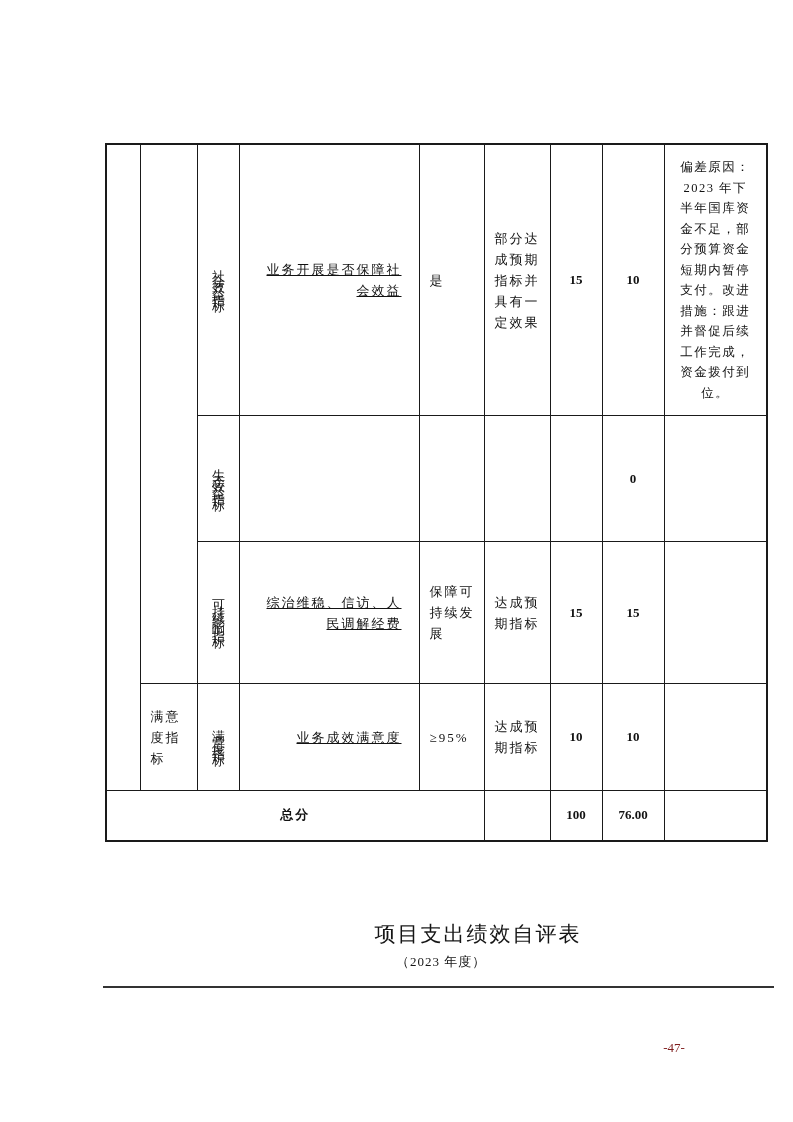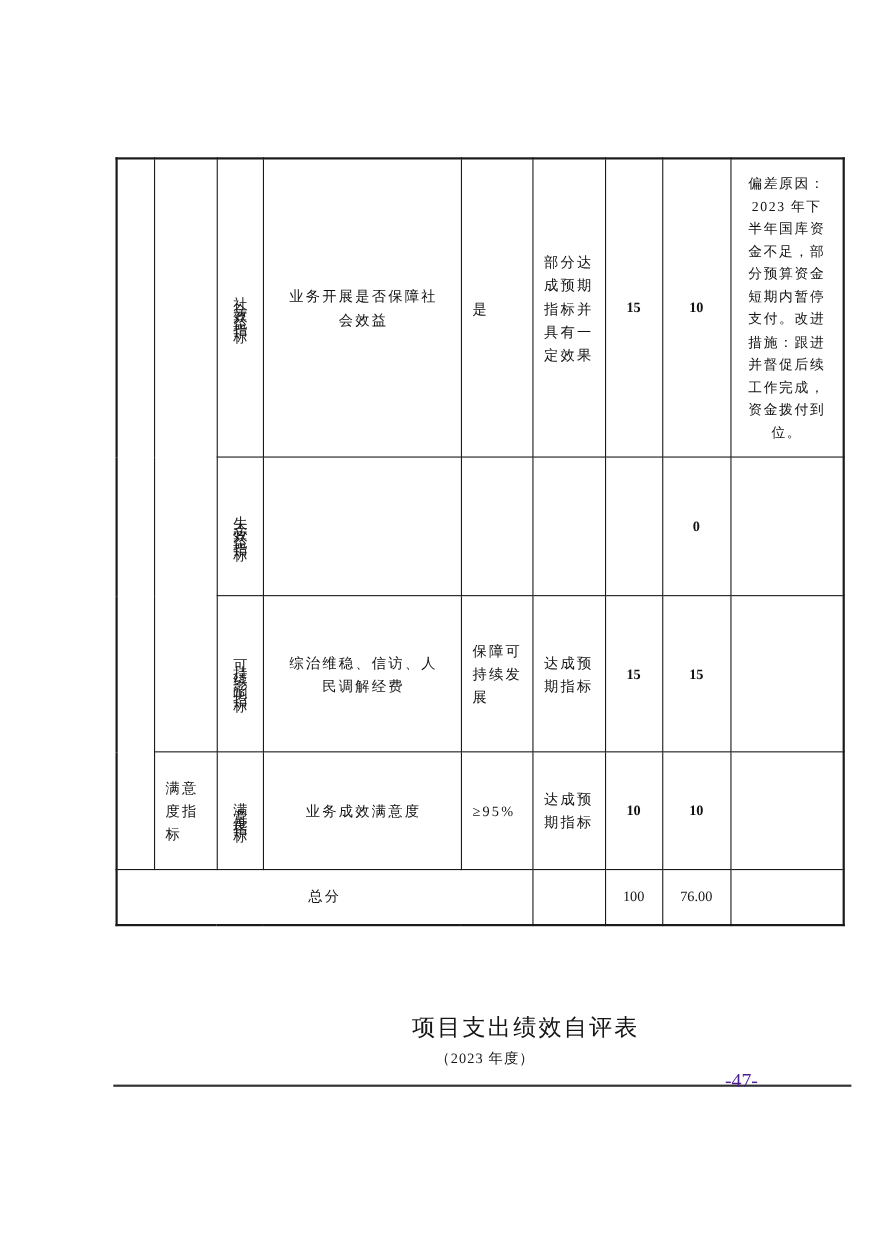--- a/index.html
+++ b/index.html
@@ -30,67 +30,68 @@
   
   .vtext{
     display:inline-block;
     writing-mode:vertical-rl;
     text-orientation:upright;
     letter-spacing:6px;
     font-size:13px;
   }
   
   .ind{
-    text-align:center;
+    text-align:right;
     padding:0 7px 0 10px;
     letter-spacing:2px;
     line-height:21px;
+    text-decoration:underline;
   }
   
   .cwrap{
     display:inline-block;
     text-align:left;
     letter-spacing:2px;
     line-height:21px;
   }
   .w40{width:40px;}
   .w48{width:50px;}
   .w50{width:52px;}
   
   .remark{
     text-align:center;
     letter-spacing:1.5px;
     line-height:20.5px;
     padding:2px 4px;
     font-size:12.5px;
   }
   .num{font-size:13.5px;font-weight:bold;}
-  .bold{font-weight:normal;}
+  .bold{font-weight:bold;}
   td.total-label{font-size:14px;letter-spacing:2px;}
   
   .doc-title{
     position:absolute;top:920px;left:478px;
     transform:translateX(-50%);
     white-space:nowrap;
     font-size:21px;letter-spacing:2px;color:#151515;
   }
   .doc-subtitle{
     position:absolute;top:953px;left:441px;
     transform:translateX(-50%);
     white-space:nowrap;
     font-size:13px;letter-spacing:1px;color:#151515;
   }
   .footer-rule{
     position:absolute;left:103px;top:986px;width:671px;height:2px;
     background:#333333;
   }
   .page-number{
-    position:absolute;top:972px;left:674px;
+    position:absolute;top:1040px;left:674px;
     transform:translateX(-50%);
-    font-size:18px;color:#4c1d95;white-space:nowrap;
+    font-size:13px;color:#7f1d1d;white-space:nowrap;
   }
 </style>
 </head>
 <body>
 
 <div class="page">
 
   <table class="perf">
     <colgroup>
       <col style="width:34px">

